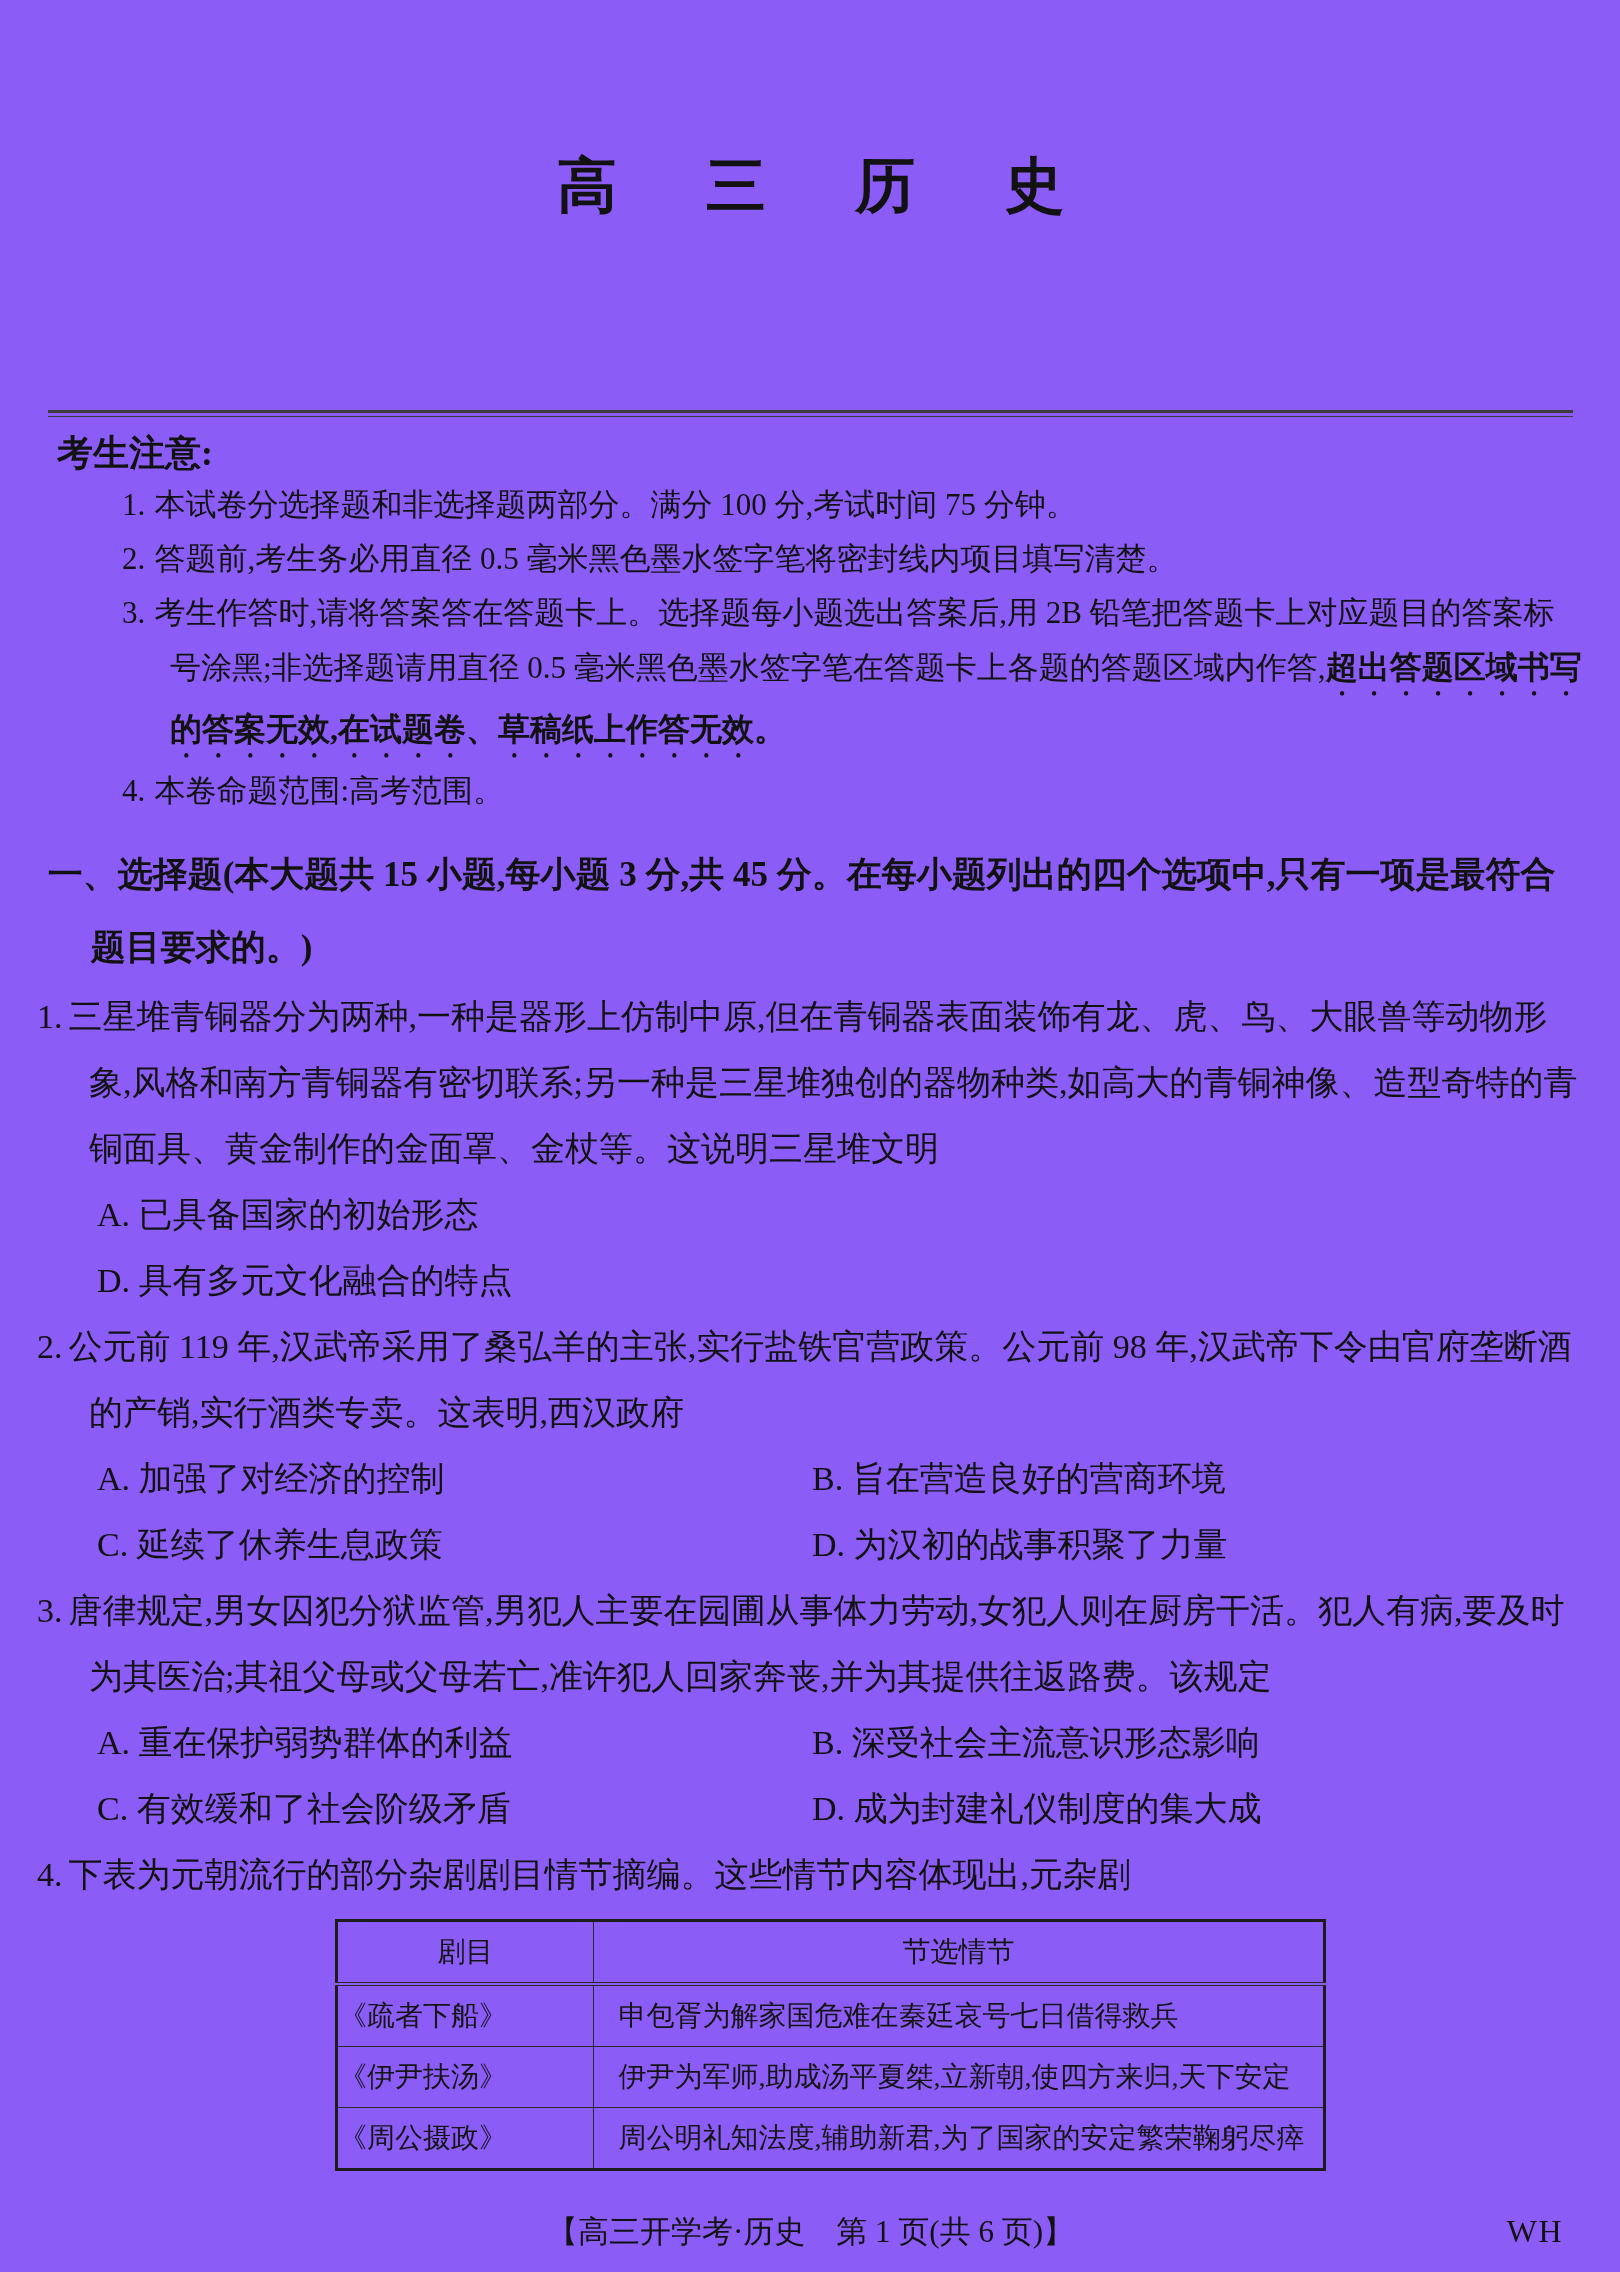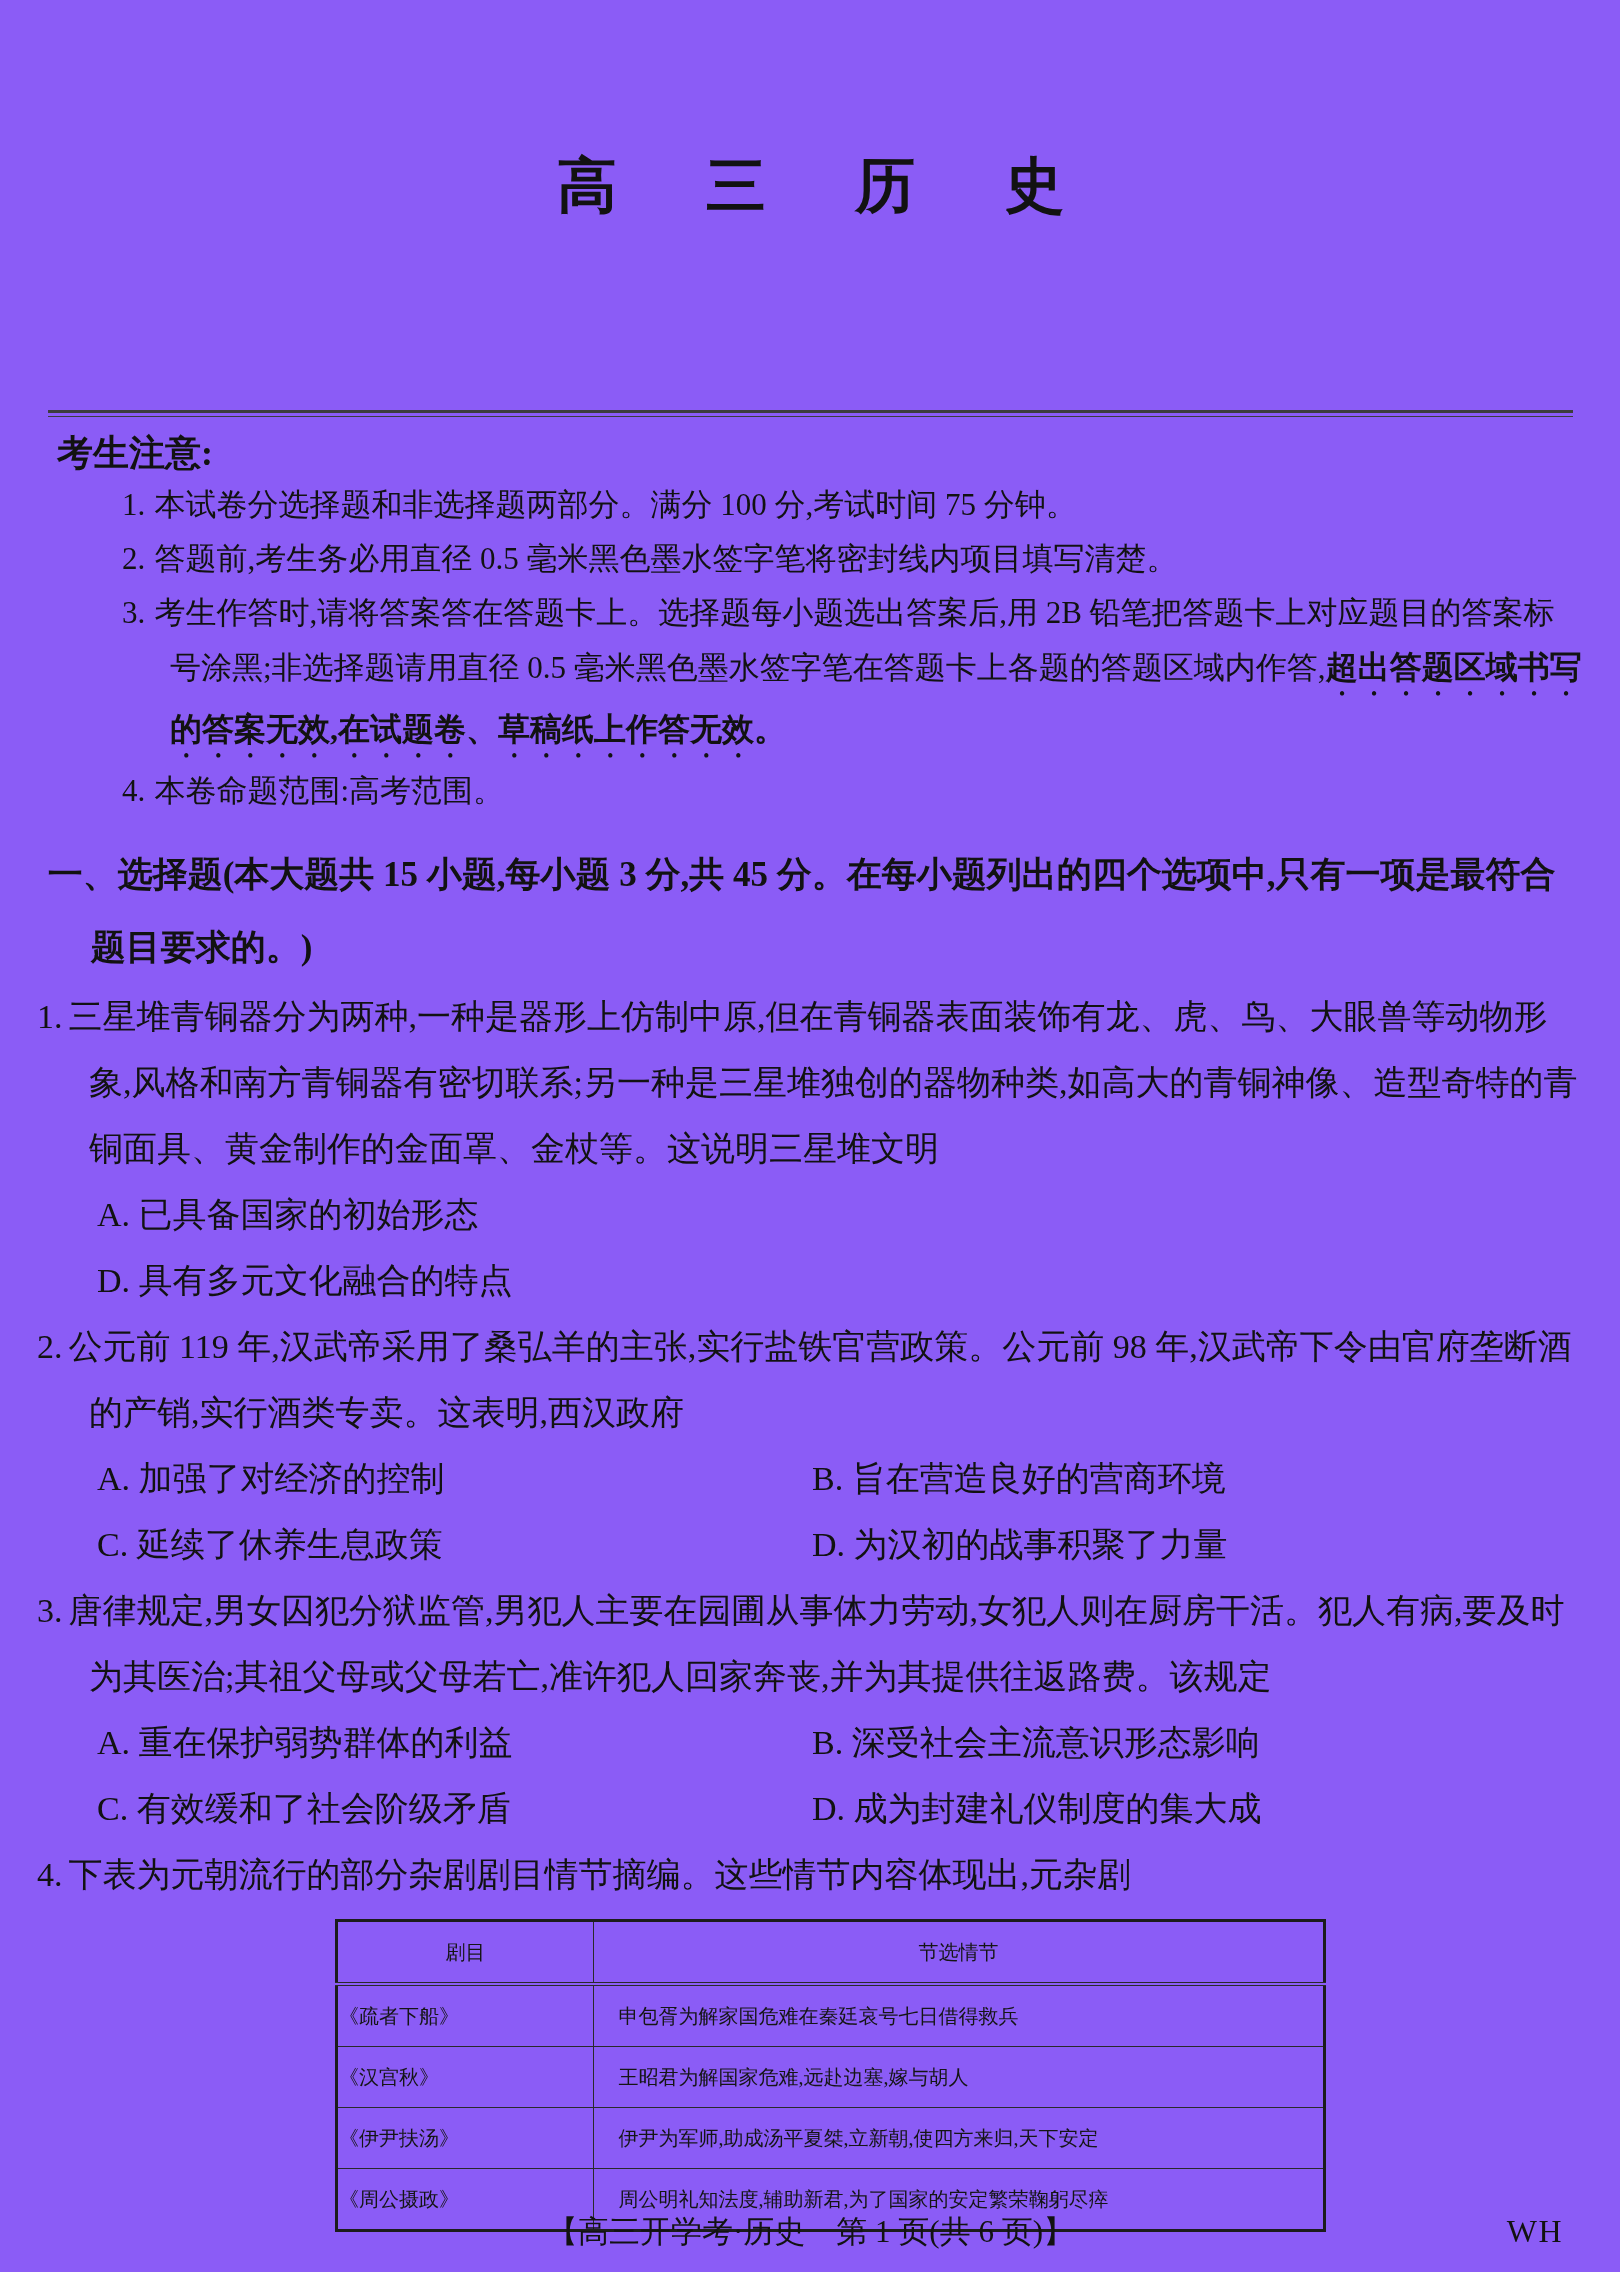--- a/index.html
+++ b/index.html
@@ -73,21 +73,21 @@
     font-size:34px;
     line-height:66px;
   }
   .opt-left{width:715px;flex:none;}
   .opt-right{flex:1;}
   .drama-table{
     border-collapse:collapse;
     margin:10.7px 0 0 298px;
     width:991px;
     table-layout:fixed;
-    font-size:20px;
+    font-size:28px;
     color:#151515;
     border-radius:19px;
   }
   .drama-table,
   .drama-table tr:last-child td{border-bottom:3.8px solid #1c1c1c;}
   .drama-table{border:3.8px solid #1c1c1c;}
   .drama-table th,.drama-table td{
     border:1.5px solid #2a2a2a;
     font-weight:normal;
     overflow:hidden;
@@ -174,24 +174,20 @@
             <th class="col-title">剧目</th>
             <th>节选情节</th>
           </tr>
         </thead>
         <tbody>
           <tr>
             <td class="col-title">《疏者下船》</td>
             <td class="col-plot">申包胥为解家国危难在秦廷哀号七日借得救兵</td>
           </tr>
           <tr>
-            <td class="col-title">《汉宫秋》</td>
-            <td class="col-plot">王昭君为解国家危难,远赴边塞,嫁与胡人</td>
-          </tr>
-          <tr>
             <td class="col-title">《伊尹扶汤》</td>
             <td class="col-plot">伊尹为军师,助成汤平夏桀,立新朝,使四方来归,天下安定</td>
           </tr>
           <tr>
             <td class="col-title">《周公摄政》</td>
             <td class="col-plot">周公明礼知法度,辅助新君,为了国家的安定繁荣鞠躬尽瘁</td>
           </tr>
         </tbody>
       </table>
     </div>

